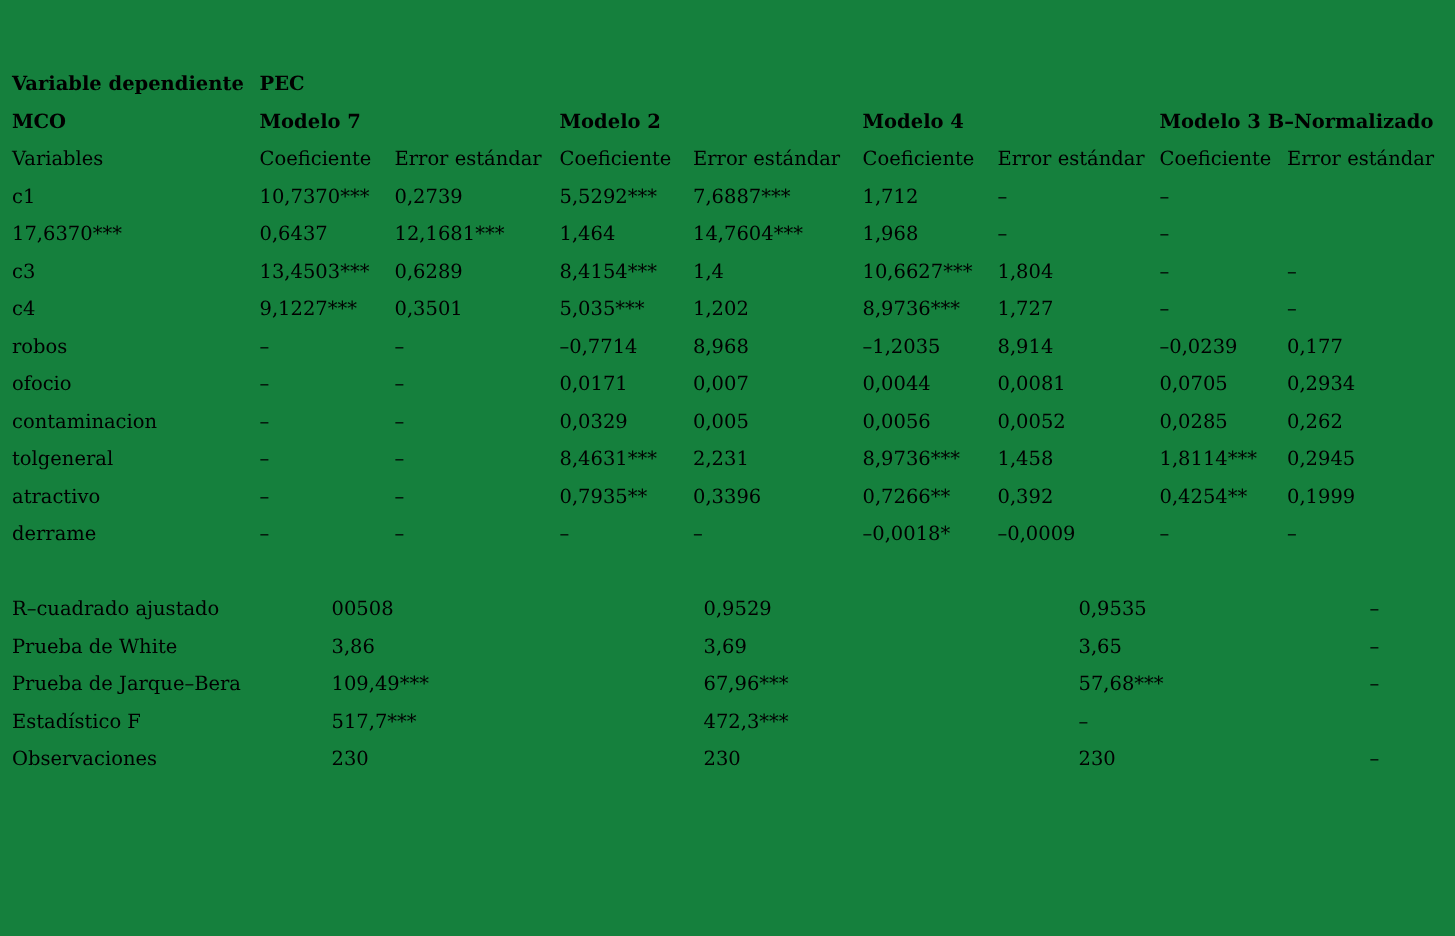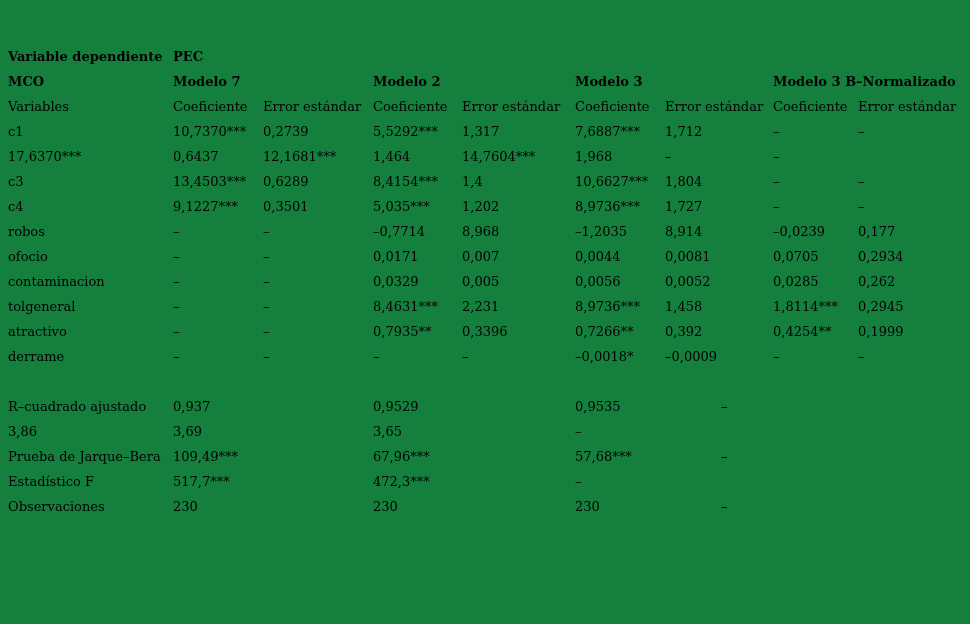--- a/index.html
+++ b/index.html
@@ -25,20 +25,21 @@
     height: 25px;
     line-height: 25px;
     white-space: nowrap;
   }
   .srow {
     display: grid;
     grid-template-columns: 165px 200px 202px 146px 1fr;
     height: 25px;
     line-height: 25px;
     white-space: nowrap;
+    gap: 48px;
   }
   .cell { overflow: visible; }
   .bold { font-weight: bold; }
   .s2 { grid-column: span 2; }
   .s8 { grid-column: span 8; }
   .spacer { height: 25px; }
 </style>
 </head>
 <body>
 
@@ -47,21 +48,21 @@
 
     <div class="row">
       <div class="cell bold">Variable dependiente</div>
       <div class="cell bold s8">PEC</div>
     </div>
 
     <div class="row">
       <div class="cell bold">MCO</div>
       <div class="cell bold s2">Modelo 7</div>
       <div class="cell bold s2">Modelo 2</div>
-      <div class="cell bold s2">Modelo 3</div>
+      <div class="cell bold s2">Modelo 4</div>
       <div class="cell bold s2">Modelo 3 B–Normalizado</div>
     </div>
 
     <div class="row" id="col-header-row">
       <div class="cell">Variables</div>
     <div class="cell">Coeficiente</div>
         <div class="cell">Error estándar</div>
         <div class="cell">Coeficiente</div>
         <div class="cell">Error estándar</div>
         <div class="cell">Coeficiente</div>
@@ -69,21 +70,20 @@
         <div class="cell">Coeficiente</div>
         <div class="cell">Error estándar</div>
       </div>
 
     <div id="var-rows">
         <div class="row">
           <div class="cell">c1</div>
           <div class="cell">10,7370***</div>
           <div class="cell">0,2739</div>
           <div class="cell">5,5292***</div>
-          <div class="cell">1,317</div>
           <div class="cell">7,6887***</div>
           <div class="cell">1,712</div>
           <div class="cell">–</div>
           <div class="cell">–</div>
         </div>
         <div class="row">
           <div class="cell">17,6370***</div>
           <div class="cell">0,6437</div>
           <div class="cell">12,1681***</div>
           <div class="cell">1,464</div>
@@ -180,26 +180,27 @@
           <div class="cell">–</div>
           <div class="cell">–</div>
         </div>
       </div>
 
     <div class="spacer"></div>
 
     <div id="stat-rows">
         <div class="srow">
           <div class="cell">R–cuadrado ajustado</div>
-          <div class="cell">0,937</div>
+          <div class="cell">00508</div>
           <div class="cell">0,9529</div>
           <div class="cell">0,9535</div>
           <div class="cell">–</div>
         </div>
         <div class="srow">
+          <div class="cell">Prueba de White</div>
           <div class="cell">3,86</div>
           <div class="cell">3,69</div>
           <div class="cell">3,65</div>
           <div class="cell">–</div>
         </div>
         <div class="srow">
           <div class="cell">Prueba de Jarque–Bera</div>
           <div class="cell">109,49***</div>
           <div class="cell">67,96***</div>
           <div class="cell">57,68***</div>

